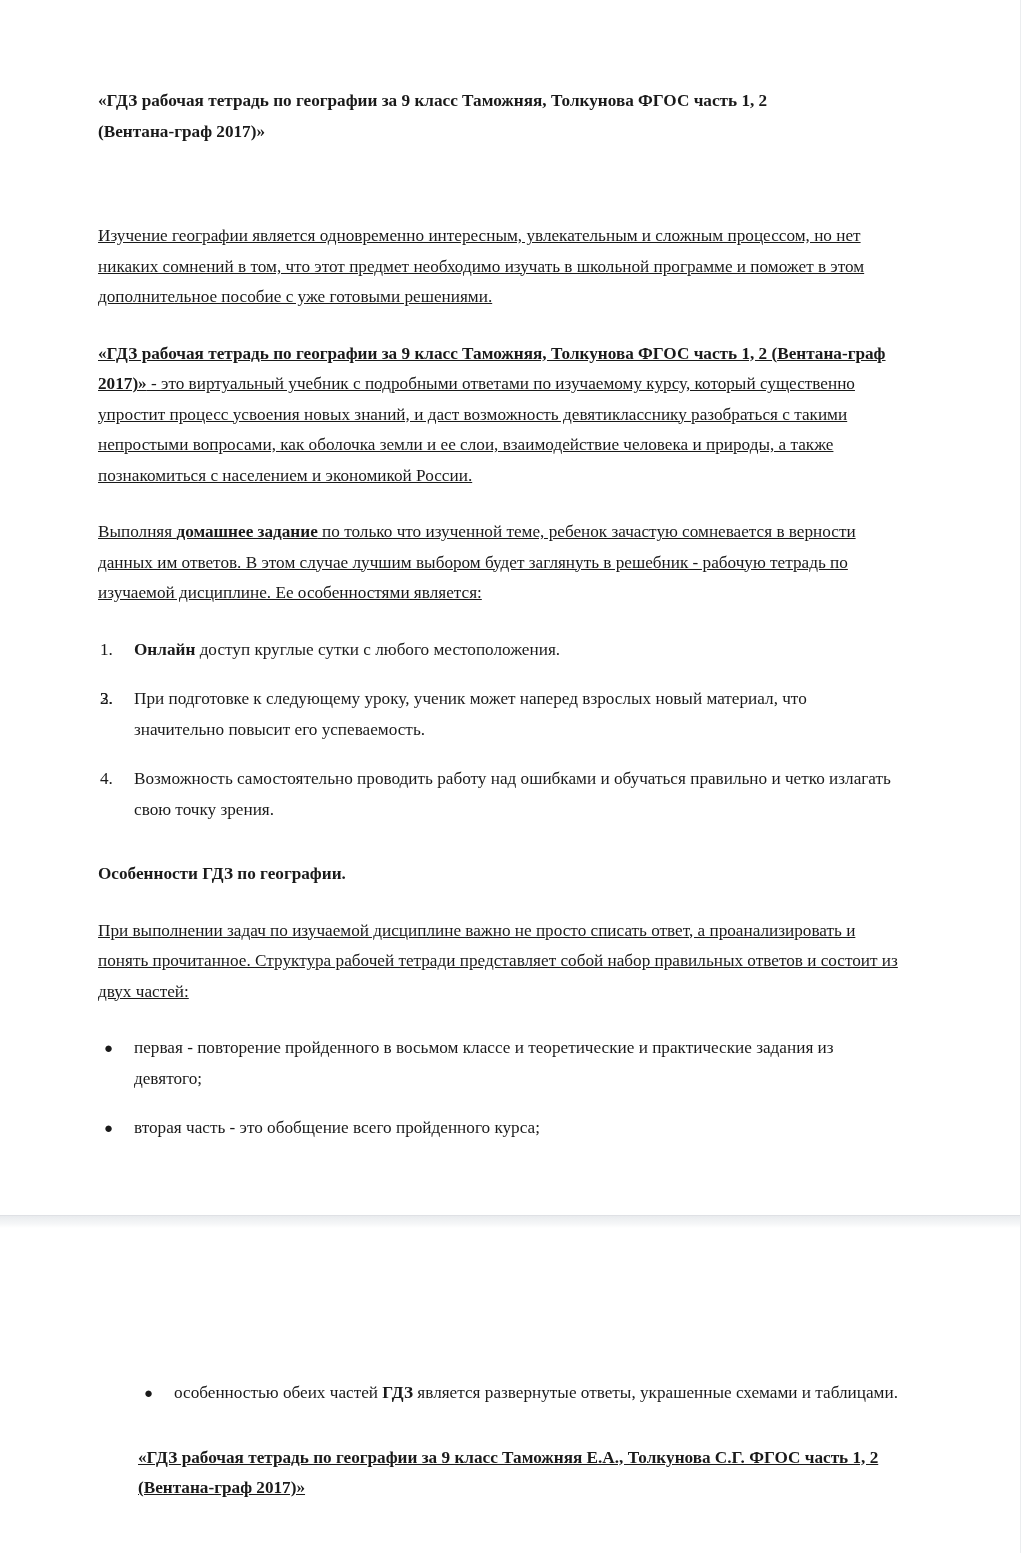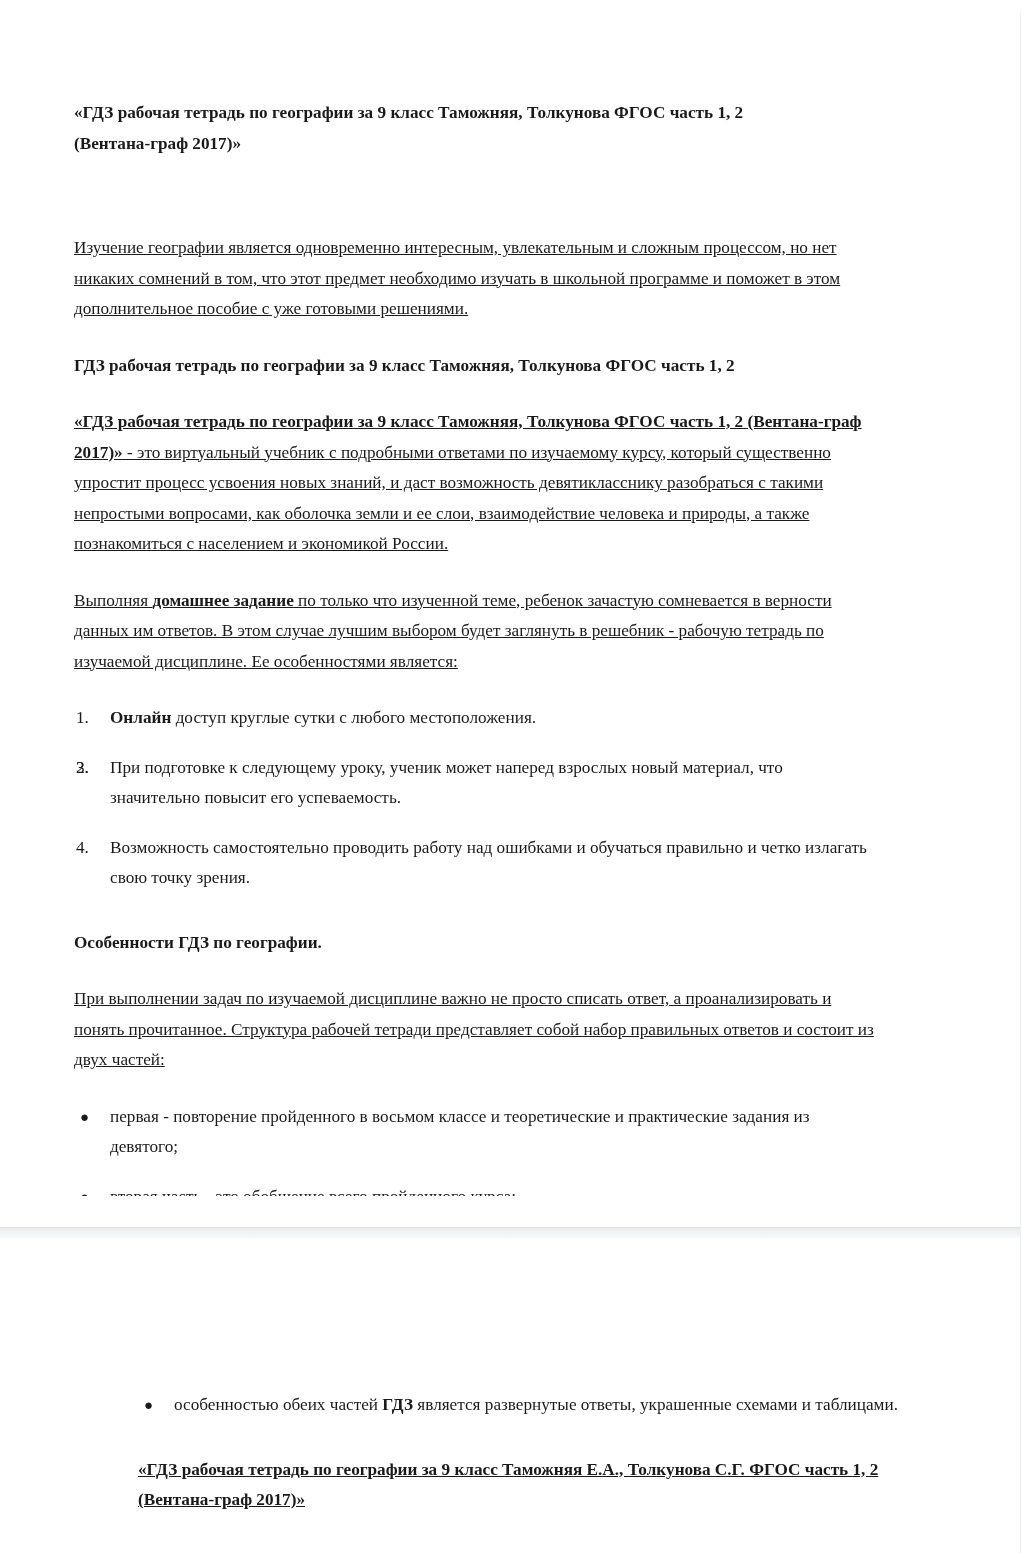--- a/index.html
+++ b/index.html
@@ -26,23 +26,22 @@
     border-right: 1px solid #ebedef;
   }
 
   
   .page {
     position: relative;
     background: #ffffff;
     box-sizing: border-box;
   }
   .page-one {
-    padding: 86px 82px 0 74px;
+    padding: 86px 82px 0 98px;
     height: 1184px;
-    margin-top: 12px;
   }
   .page-two {
     padding: 108px 62px 0 138px;
   }
 
   
   .page-separator {
     position: relative;
     height: 86px;
     background: #ffffff;
@@ -146,21 +145,20 @@
 <body>
 
 <div class="doc-root">
 
   <section class="page page-one">
 
     <h1 class="doc-title">«ГДЗ рабочая тетрадь по географии за 9 класс Таможняя, Толкунова ФГОС часть 1, 2 (Вентана-граф 2017)»</h1>
 
     <p class="para">Изучение географии является одновременно интересным, увлекательным и сложным процессом, но нет никаких сомнений в том, что этот предмет необходимо изучать в школьной программе и поможет в этом дополнительное пособие с уже готовыми решениями.</p>
 
-    <h2 class="sub-head">ГДЗ рабочая тетрадь по географии за 9 класс Таможняя, Толкунова ФГОС часть 1, 2</h2>
 
     <p class="para"><b class="b">«ГДЗ рабочая тетрадь по географии за 9 класс Таможняя, Толкунова ФГОС часть 1, 2 (Вентана-граф 2017)»</b><span> - это виртуальный учебник с подробными ответами по изучаемому курсу, который существенно упростит процесс усвоения новых знаний, и даст возможность девятикласснику разобраться с такими непростыми вопросами, как оболочка земли и ее слои, взаимодействие человека и природы, а также познакомиться с населением и экономикой России.</span></p>
 
 
     <p class="para"><span>Выполняя </span><b class="b">домашнее задание</b><span> по только что изученной теме, ребенок зачастую сомневается в верности данных им ответов. В этом случае лучшим выбором будет заглянуть в решебник - рабочую тетрадь по изучаемой дисциплине. Ее особенностями является:</span></p>
 
     <ol class="num-list list-gap-lg">
       <li>
         <span class="marker">1.</span><b class="b">Онлайн</b><span> доступ круглые сутки с любого местоположения.</span>
       </li>

